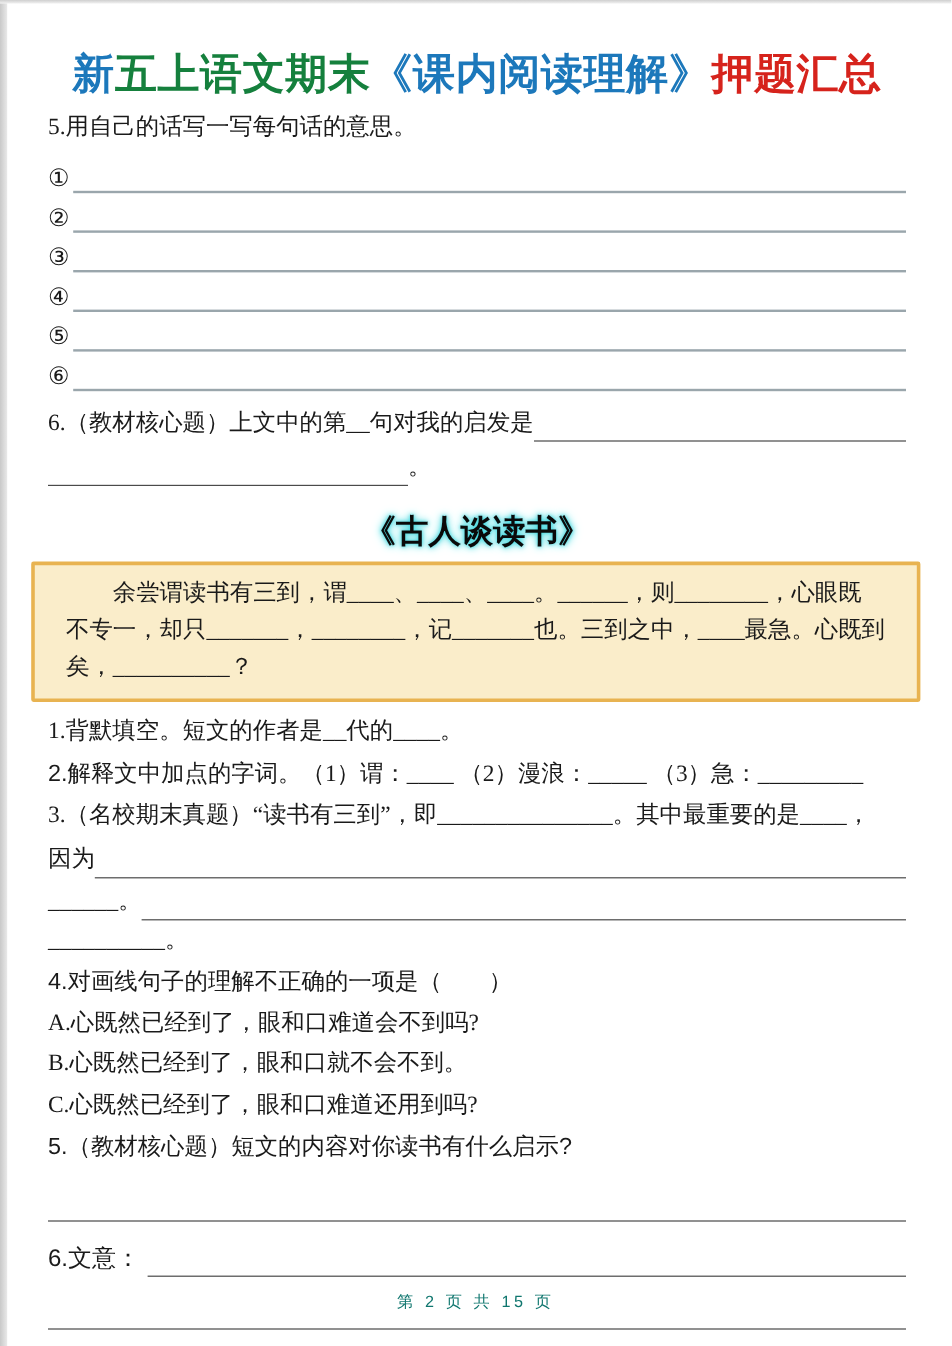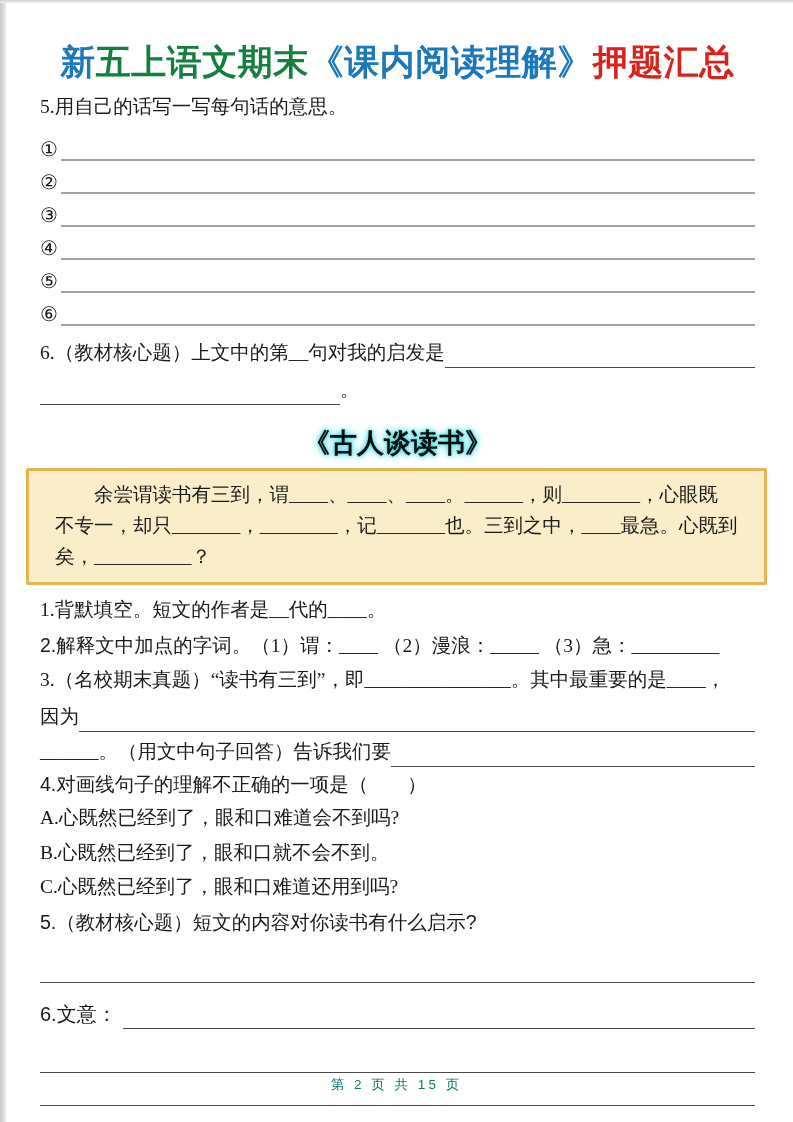--- a/index.html
+++ b/index.html
@@ -213,23 +213,23 @@
     <div class="row">
       <span class="bold">2.解释文中加点的字词。</span><span>（1）谓：____ （2）漫浪：_____ （3）急：_________</span>
     </div>
     <div class="row">3.（名校期末真题）“读书有三到”，即_______________。其中最重要的是____，</div>
     <div class="flexrow">
       <span class="txt">因为</span>
       <span class="growline"></span>
     </div>
     <div class="flexrow">
       <span class="txt">______。</span>
-      <span class="txt">（用文中句子回答）告诉我们要</span>
       <span class="growline"></span>
     </div>
+    <div class="row">__________。</div>
     <div class="row bold">4.对画线句子的理解不正确的一项是（　　）</div>
     <div class="row">A.心既然已经到了，眼和口难道会不到吗?</div>
     <div class="row">B.心既然已经到了，眼和口就不会不到。</div>
     <div class="row">C.心既然已经到了，眼和口难道还用到吗?</div>
     <div class="row bold">5.（教材核心题）短文的内容对你读书有什么启示?</div>
 
     <div class="blank-full"></div>
 
     <div class="q6b-row">
       <span class="txt bold">6.文意：</span>

